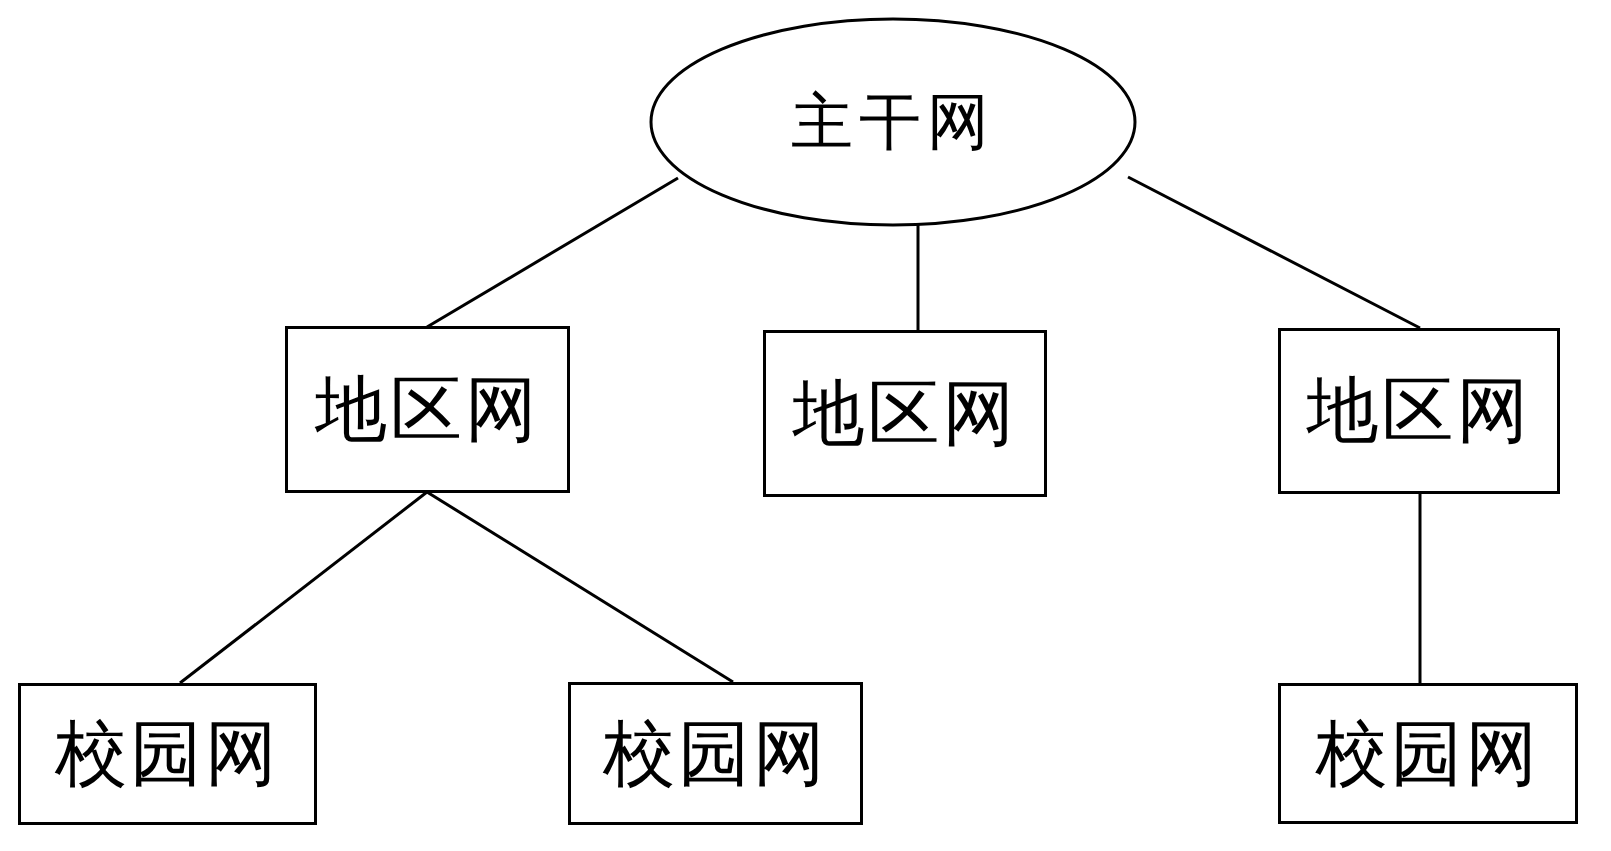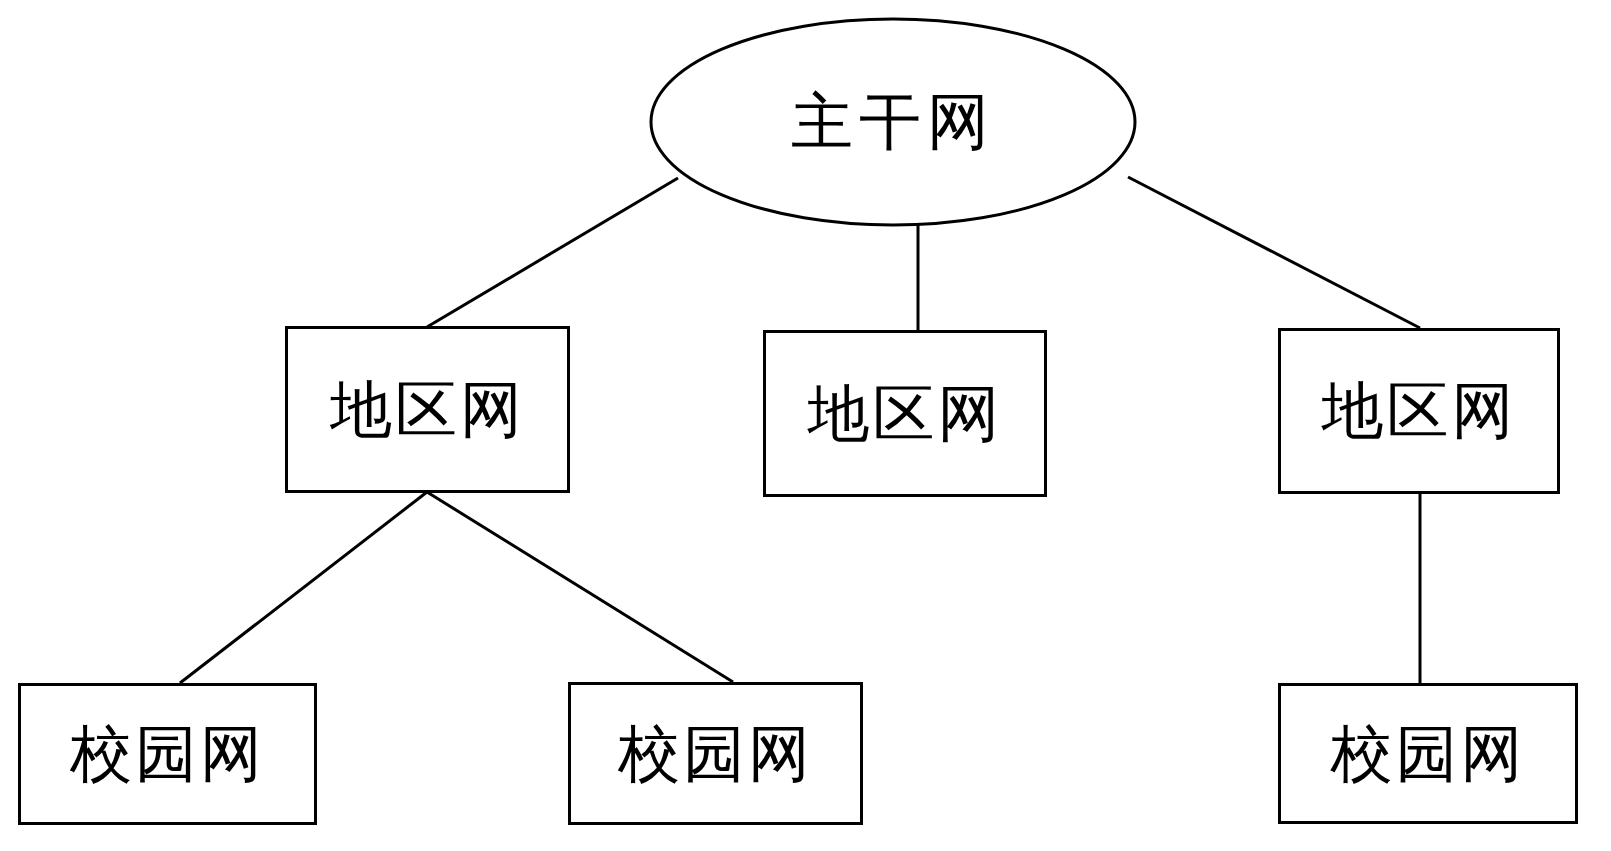--- a/index.html
+++ b/index.html
@@ -39,21 +39,21 @@
   
   .node.ellipse-label {
     border: none;
     background: transparent;
   }
   .label-backbone {
     font-size: 62px;
     letter-spacing: 6px;
   }
   .label-regional, .label-campus {
-    font-size: 62px;
+    font-size: 72px;
     letter-spacing: 3px;
   }
 </style>
 </head>
 <body>
 
 <div class="canvas">
 
   <svg class="connectors" viewBox="0 0 1611 851" xmlns="http://www.w3.org/2000/svg">
 

